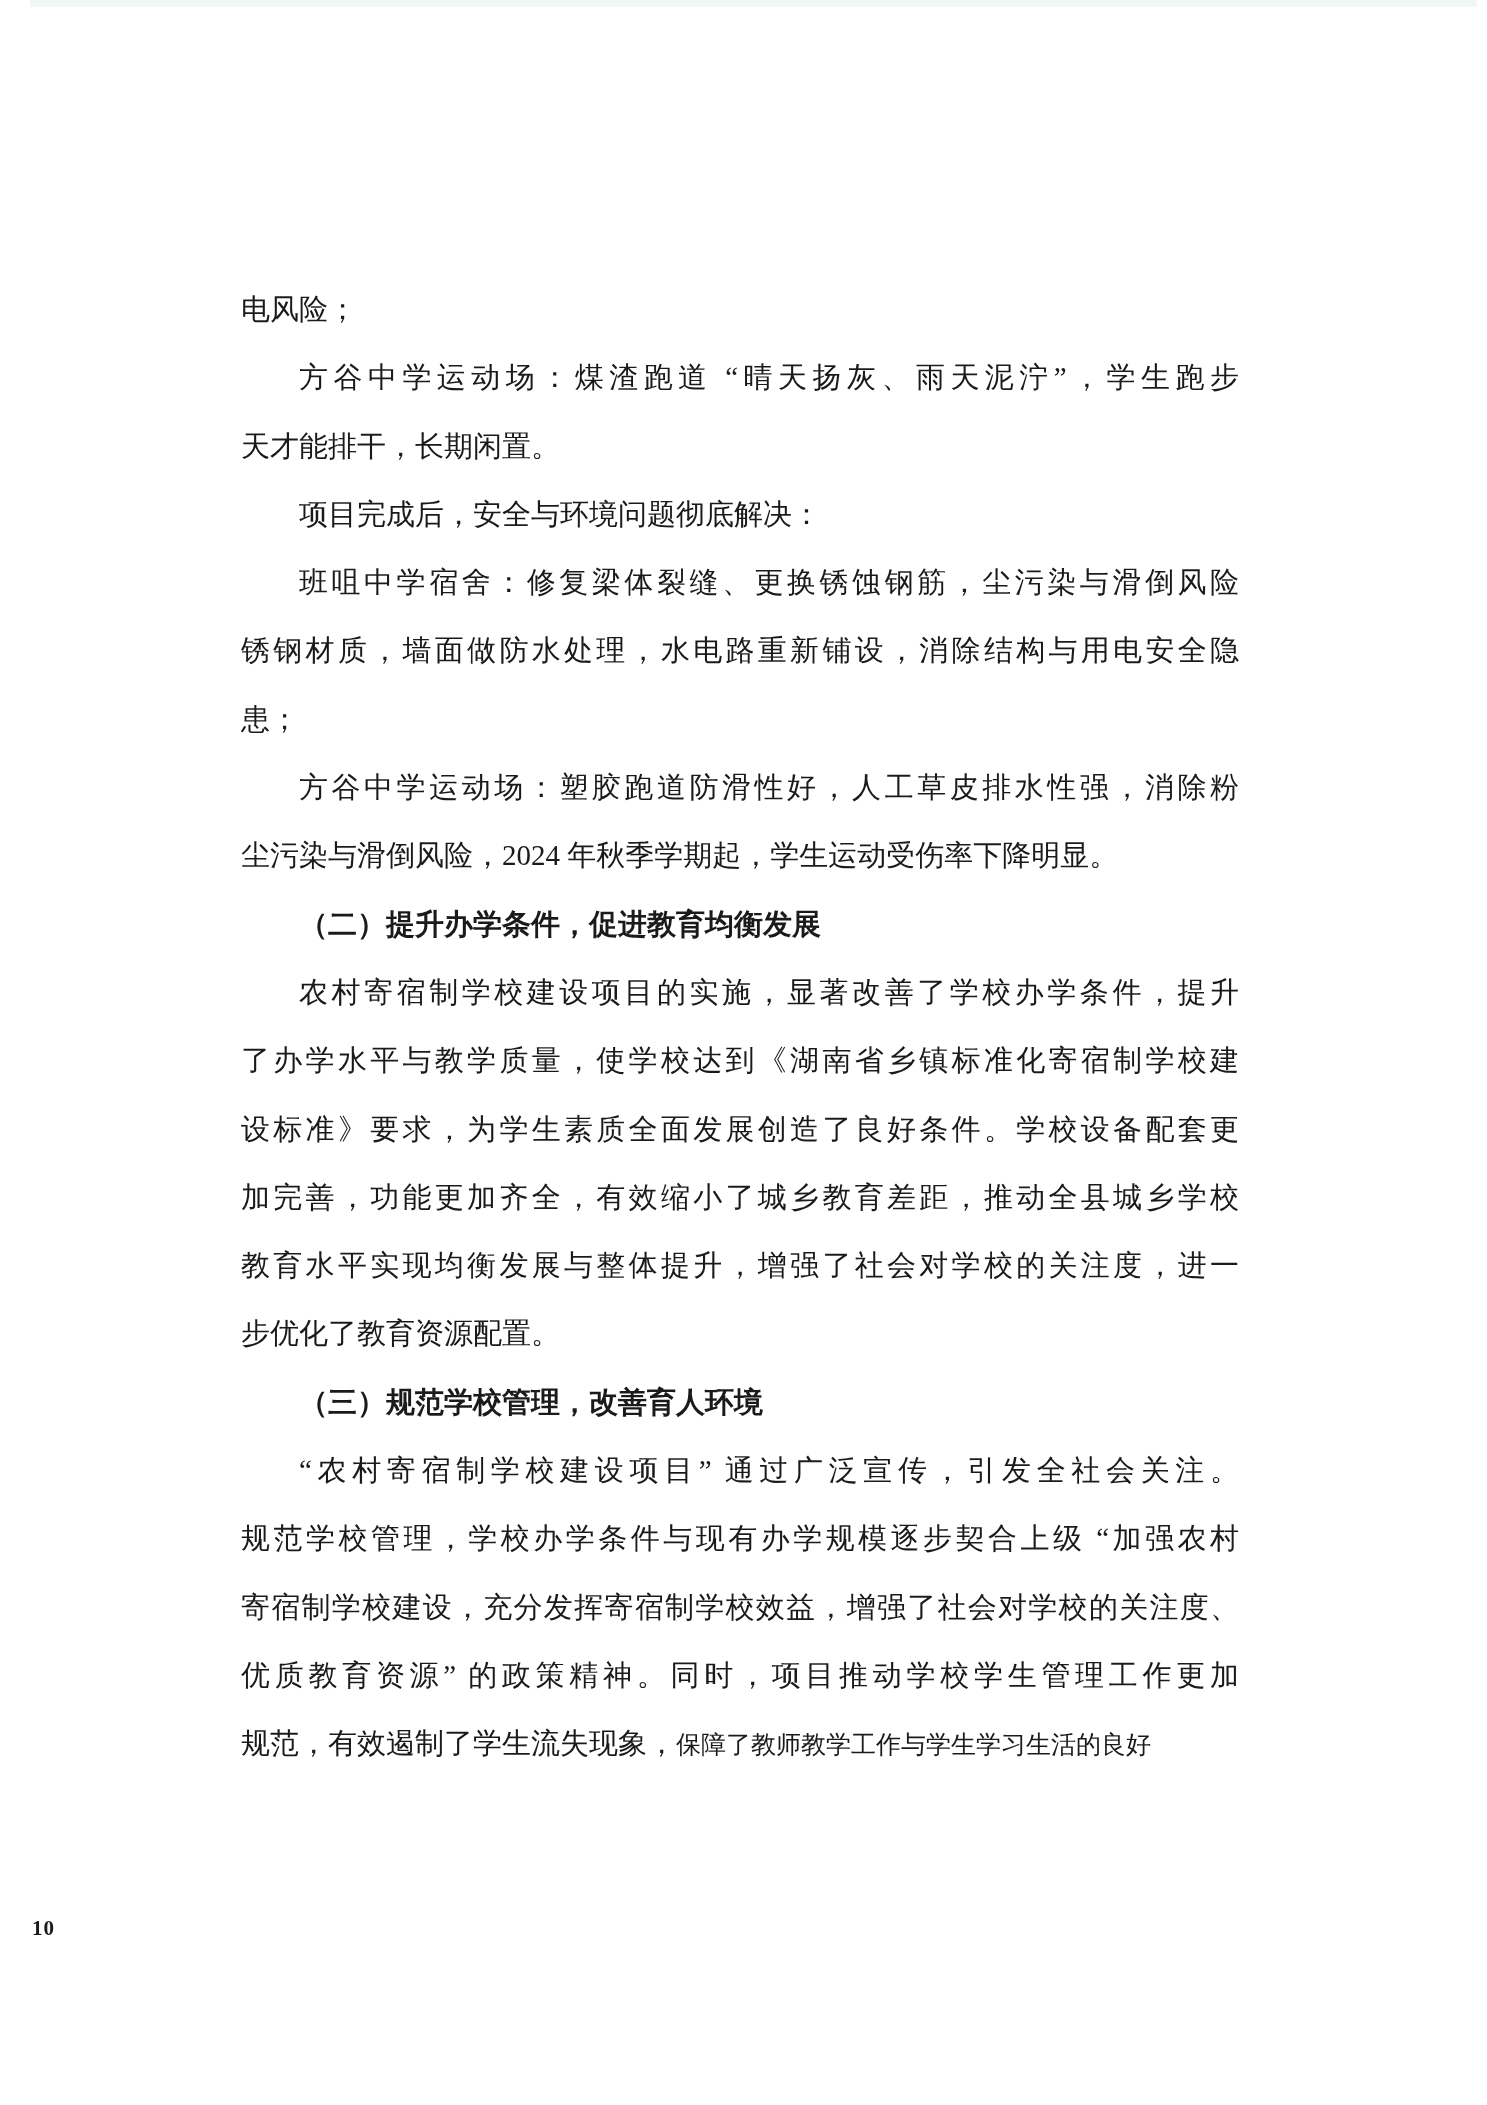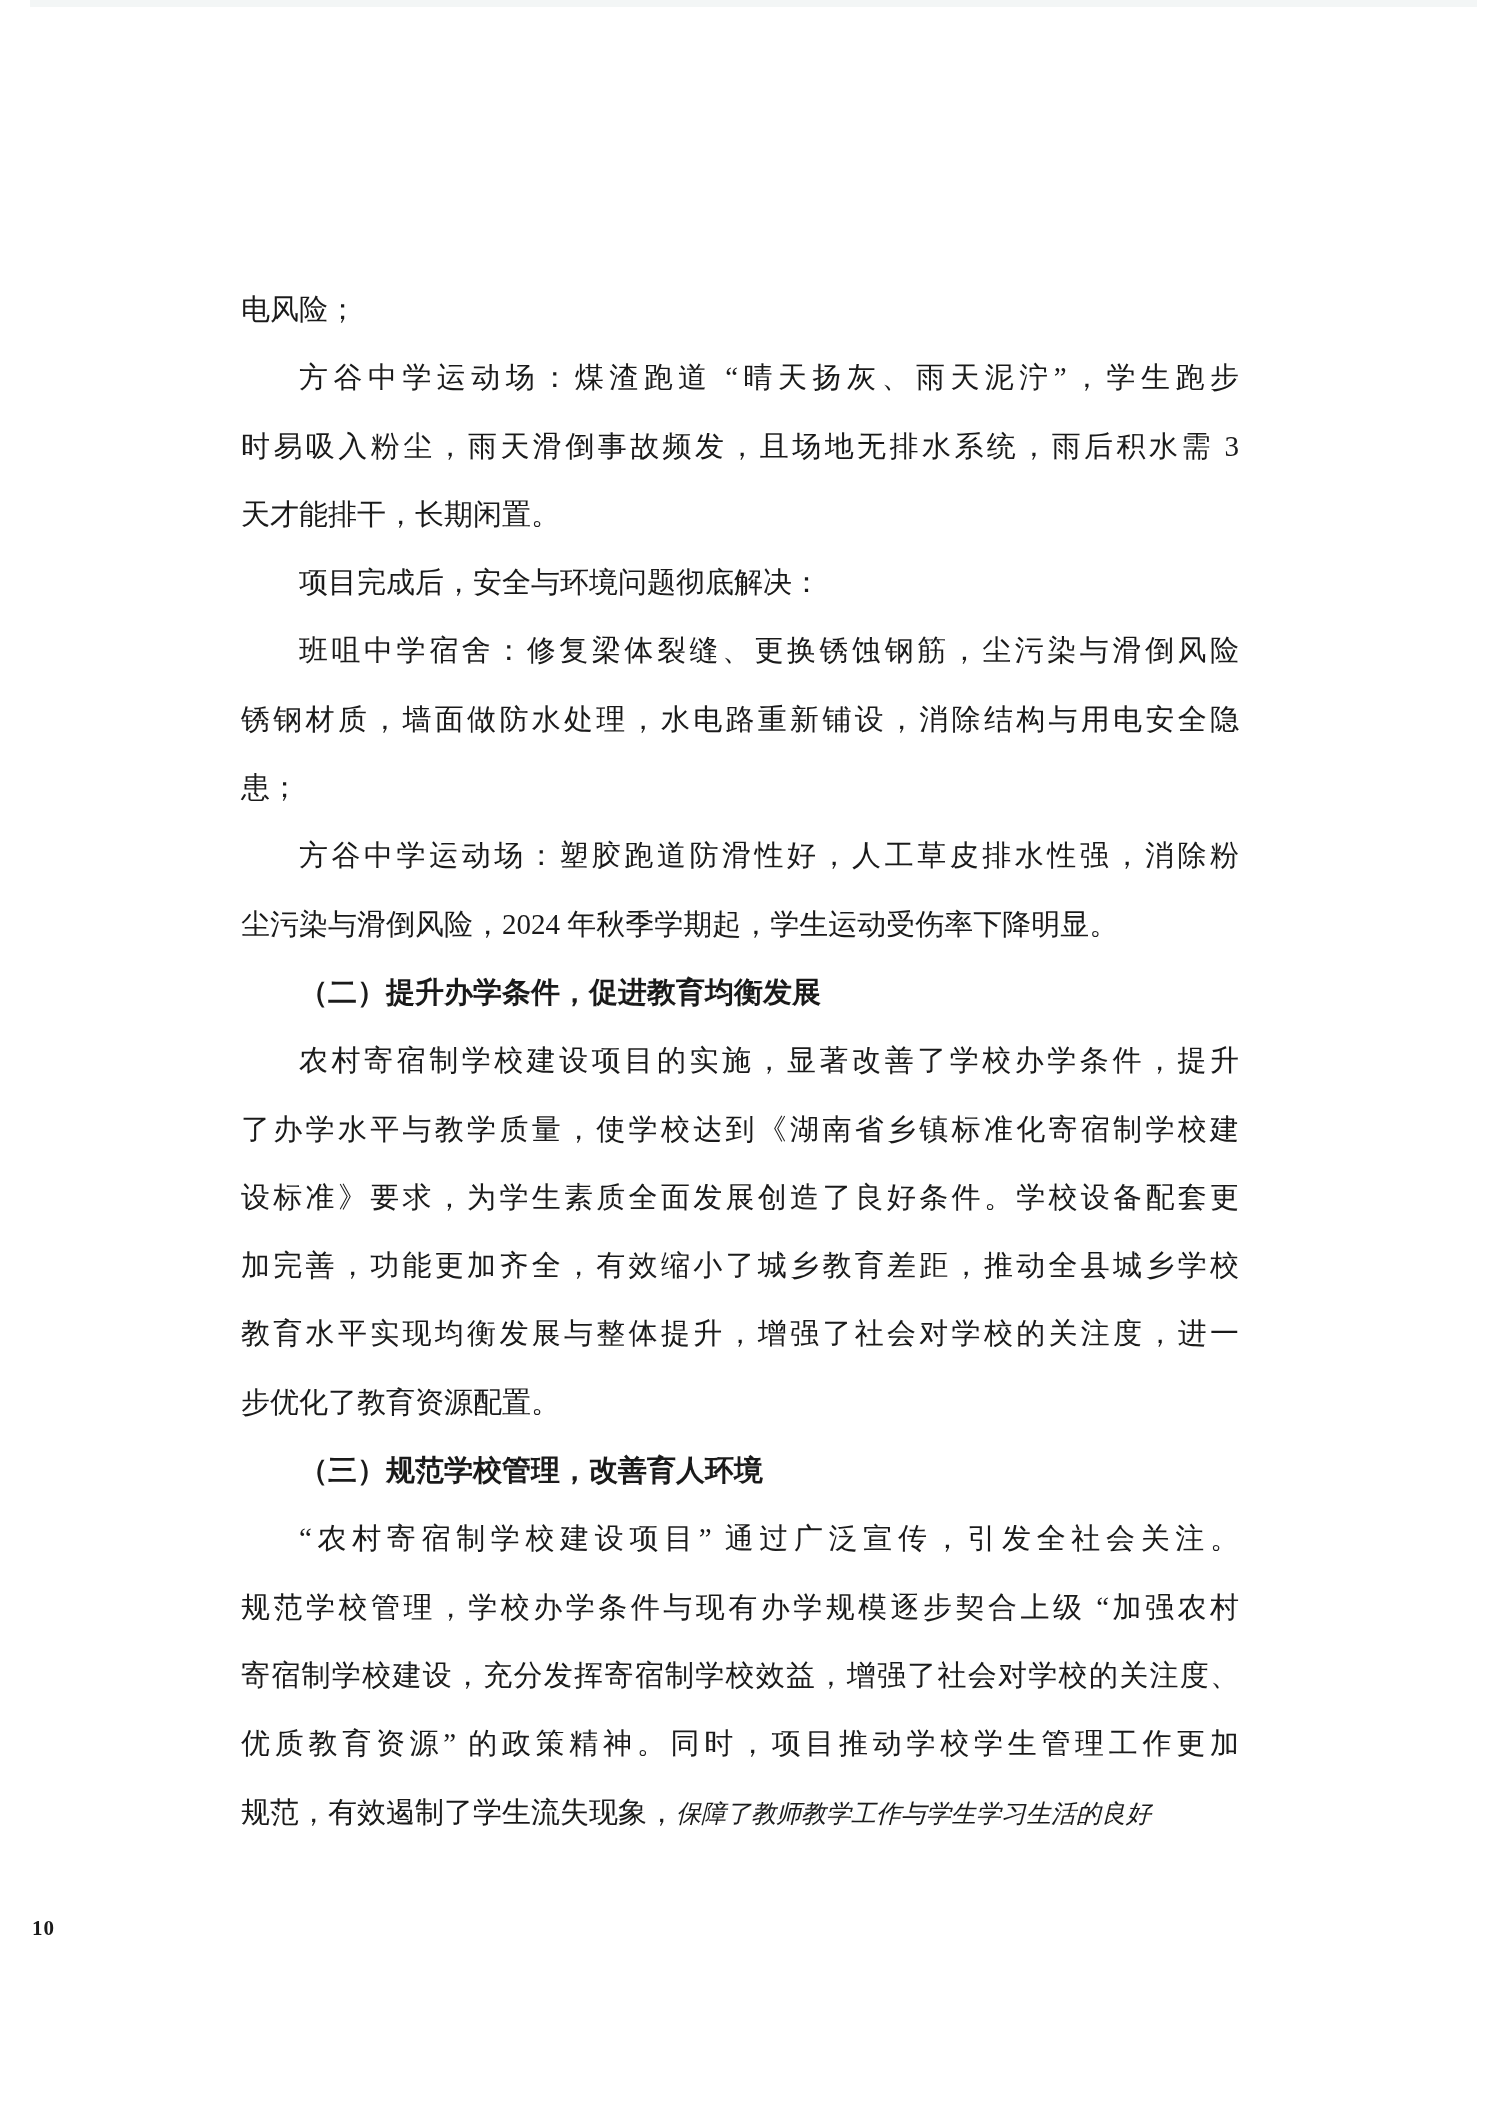--- a/index.html
+++ b/index.html
@@ -45,21 +45,20 @@
   }
   .line.justify {
     text-align: justify;
     text-align-last: justify;
   }
   .run.bold {
     font-weight: 700;
   }
   .run.small {
     font-size: 25px;
-    font-style: italic;
   }
   .page-number {
     position: absolute;
     top: 1916px;
     left: 0;
     width: 100%;
     text-align: left;
     font-size: 21px;
     font-weight: 700;
     color: var(--text-color, #1a1a1a);
@@ -68,21 +67,20 @@
   }
 </style>
 </head>
 <body style="--text-color: #1a1a1a; --page-bg: #ffffff; --artifact-color: #f0f4f4;">
 
 <div class="page">
   <div class="scan-artifact"></div>
   <div class="textblock" id="textblock">
       <div class="line"><span class="run normal">电风险；</span></div>
       <div class="line indent justify"><span class="run normal">方谷中学运动场：煤渣跑道 “晴天扬灰、雨天泥泞”，学生跑步</span></div>
-      <div class="line justify"><span class="run normal">时易吸入粉尘，雨天滑倒事故频发，且场地无排水系统，雨后积水需 3</span></div>
       <div class="line"><span class="run normal">天才能排干，长期闲置。</span></div>
       <div class="line indent"><span class="run normal">项目完成后，安全与环境问题彻底解决：</span></div>
       <div class="line indent justify"><span class="run normal">班咀中学宿舍：修复梁体裂缝、更换锈蚀钢筋，尘污染与滑倒风险</span></div>
       <div class="line justify"><span class="run normal">锈钢材质，墙面做防水处理，水电路重新铺设，消除结构与用电安全隐</span></div>
       <div class="line"><span class="run normal">患；</span></div>
       <div class="line indent justify"><span class="run normal">方谷中学运动场：塑胶跑道防滑性好，人工草皮排水性强，消除粉</span></div>
       <div class="line"><span class="run normal">尘污染与滑倒风险，2024 年秋季学期起，学生运动受伤率下降明显。</span></div>
       <div class="line indent"><span class="run bold">（二）提升办学条件，促进教育均衡发展</span></div>
       <div class="line indent justify"><span class="run normal">农村寄宿制学校建设项目的实施，显著改善了学校办学条件，提升</span></div>
       <div class="line justify"><span class="run normal">了办学水平与教学质量，使学校达到《湖南省乡镇标准化寄宿制学校建</span></div>

